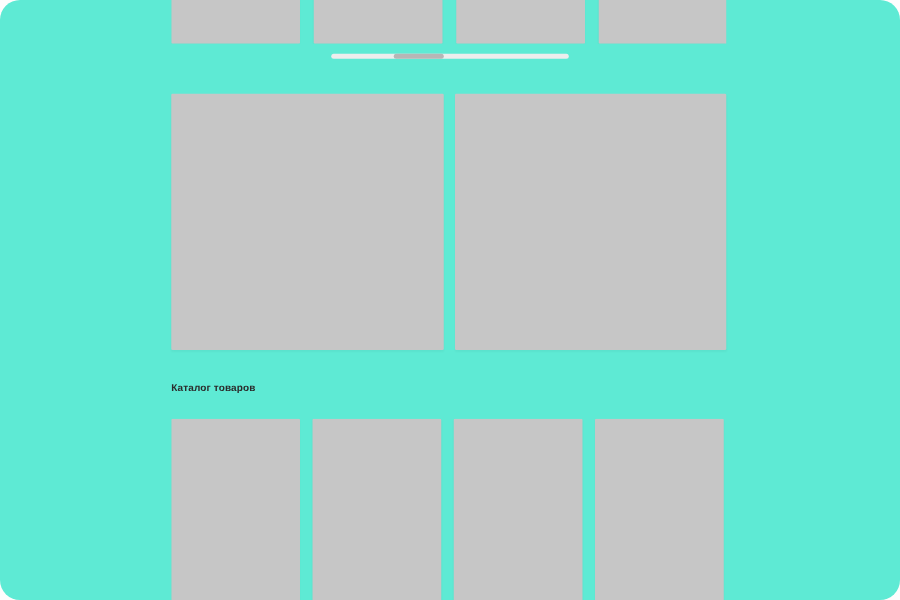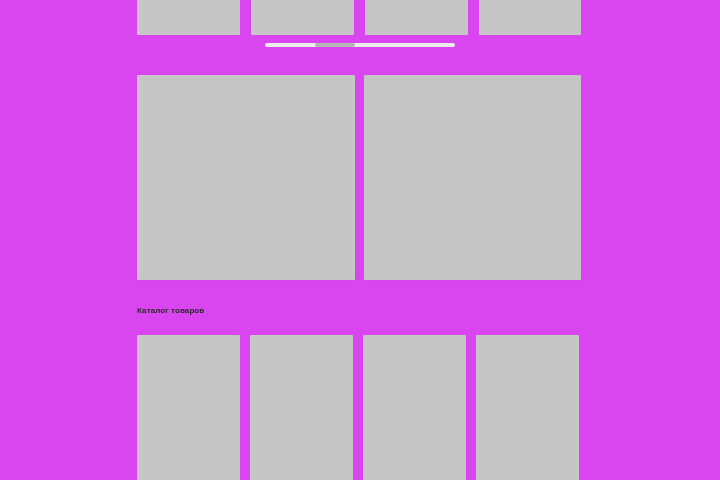--- a/index.html
+++ b/index.html
@@ -12,22 +12,23 @@
     overflow: hidden;
     background: #fdfdfd;
     font-family: "Liberation Sans", sans-serif;
     -webkit-font-smoothing: antialiased;
   }
 
   .page {
     position: relative;
     width: 720px;
     height: 480px;
-    background: #d946ef;
+    background: #5eead4;
     overflow: hidden;
+    border-radius: 16px;
   }
 
   
   .content-column {
     position: absolute;
     left: 137px;
     top: 0;
     width: 444px;
     height: 480px;
   }

